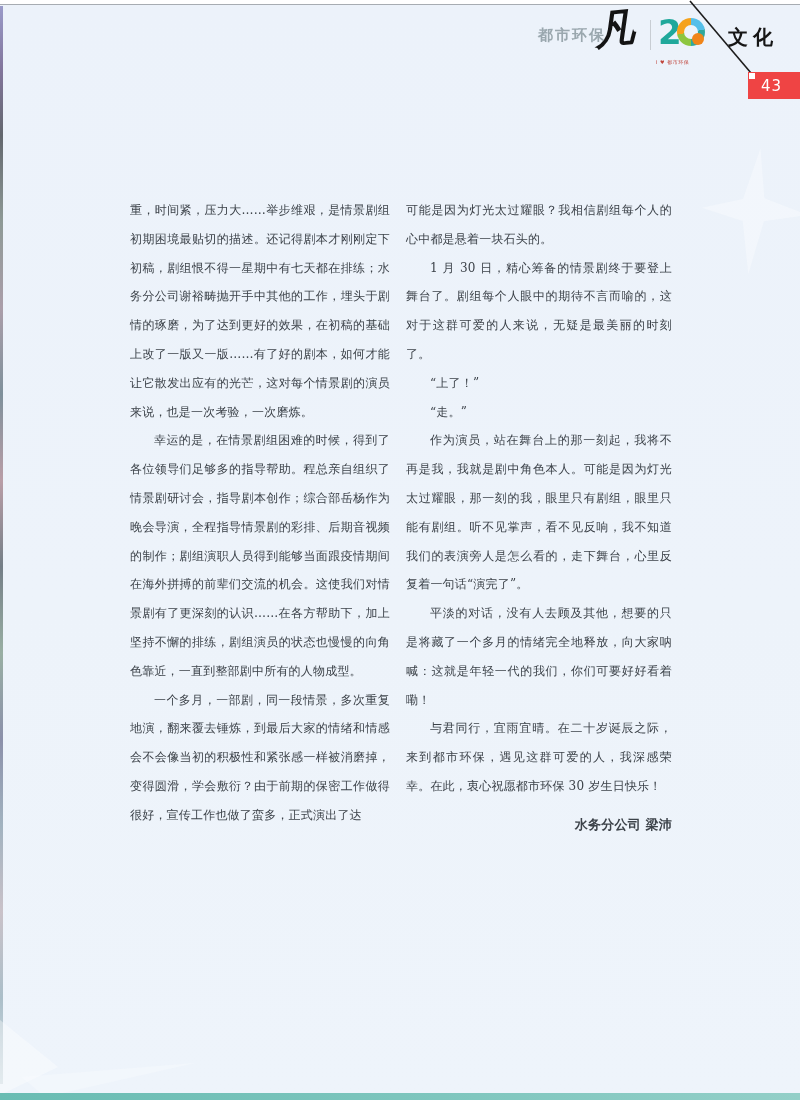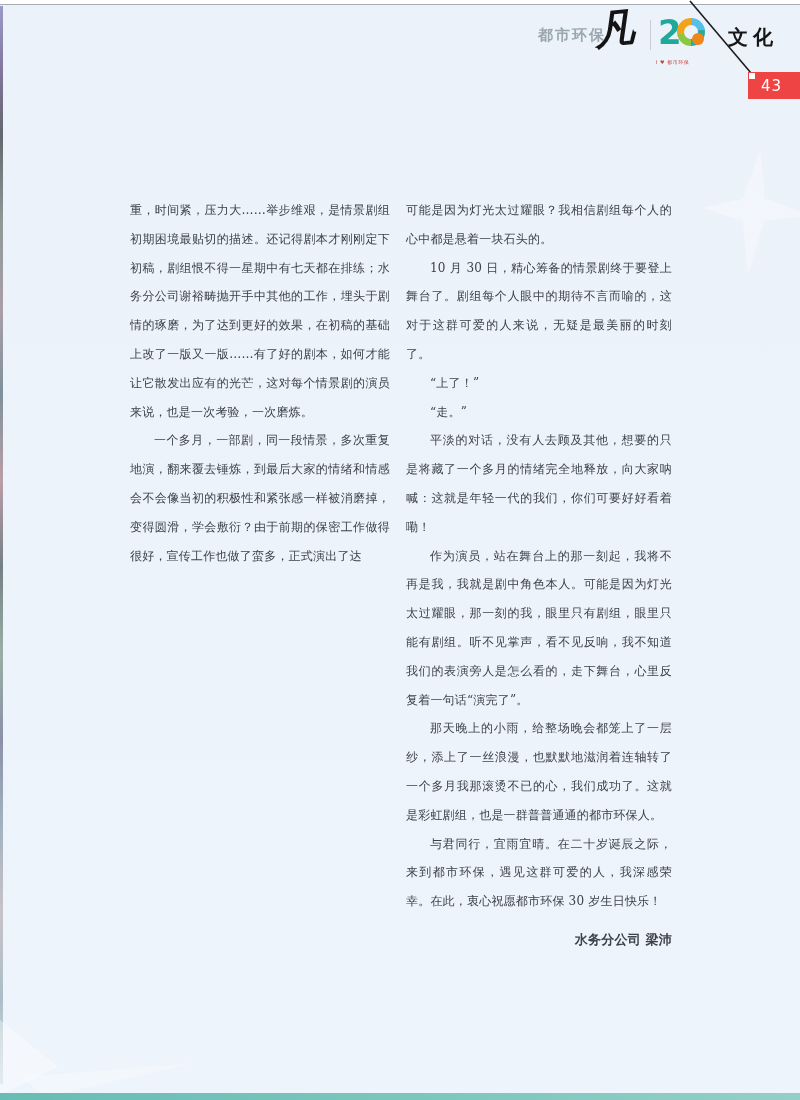--- a/index.html
+++ b/index.html
@@ -116,30 +116,30 @@
   <svg class="star-mark" width="120" height="130" viewBox="-60 -65 120 130">
     <polygon points="2,-62 11,-13 56,-1 13,10 3,64 -8,12 -50,3 -10,-10" fill="#ffffff" opacity="0.55" transform="rotate(6)"></polygon>
   </svg>
   <svg class="corner-mark" width="210" height="85">
     <polygon points="0,5 58,52 0,80" fill="#ffffff" opacity="0.45"></polygon>
     <polygon points="22,62 195,48 45,82" fill="#ffffff" opacity="0.3"></polygon>
   </svg>
 
   <div class="col col-left">
     <p class="cont">重，时间紧，压力大……举步维艰，是情景剧组初期困境最贴切的描述。还记得剧本才刚刚定下初稿，剧组恨不得一星期中有七天都在排练；水务分公司谢裕畴抛开手中其他的工作，埋头于剧情的琢磨，为了达到更好的效果，在初稿的基础上改了一版又一版……有了好的剧本，如何才能让它散发出应有的光芒，这对每个情景剧的演员来说，也是一次考验，一次磨炼。</p>
+    <p>幸运的是，在情景剧组困难的时候，得到了各位领导们足够多的指导帮助。程总亲自组织了情景剧研讨会，指导剧本创作；综合部岳杨作为晚会导演，全程指导情景剧的彩排、后期音视频的制作；剧组演职人员得到能够当面跟疫情期间在海外拼搏的前辈们交流的机会。这使我们对情景剧有了更深刻的认识……在各方帮助下，加上坚持不懈的排练，剧组演员的状态也慢慢的向角色靠近，一直到整部剧中所有的人物成型。</p>
     <p>一个多月，一部剧，同一段情景，多次重复地演，翻来覆去锤炼，到最后大家的情绪和情感会不会像当初的积极性和紧张感一样被消磨掉，变得圆滑，学会敷衍？由于前期的保密工作做得很好，宣传工作也做了蛮多，正式演出了达</p>
   </div>
 
   <div class="col col-right">
     <p class="cont">可能是因为灯光太过耀眼？我相信剧组每个人的心中都是悬着一块石头的。</p>
-    <p>10 月 30 日，精心筹备的情景剧终于要登上舞台了。剧组每个人眼中的期待不言而喻的，这对于这群可爱的人来说，无疑是最美丽的时刻了。</p>
+    <p>1 月 30 日，精心筹备的情景剧终于要登上舞台了。剧组每个人眼中的期待不言而喻的，这对于这群可爱的人来说，无疑是最美丽的时刻了。</p>
     <p>“上了！”</p>
     <p>“走。”</p>
+    <p>作为演员，站在舞台上的那一刻起，我将不再是我，我就是剧中角色本人。可能是因为灯光太过耀眼，那一刻的我，眼里只有剧组，眼里只能有剧组。听不见掌声，看不见反响，我不知道我们的表演旁人是怎么看的，走下舞台，心里反复着一句话“演完了”。</p>
     <p>平淡的对话，没有人去顾及其他，想要的只是将藏了一个多月的情绪完全地释放，向大家呐喊：这就是年轻一代的我们，你们可要好好看着嘞！</p>
-    <p>作为演员，站在舞台上的那一刻起，我将不再是我，我就是剧中角色本人。可能是因为灯光太过耀眼，那一刻的我，眼里只有剧组，眼里只能有剧组。听不见掌声，看不见反响，我不知道我们的表演旁人是怎么看的，走下舞台，心里反复着一句话“演完了”。</p>
-    <p>那天晚上的小雨，给整场晚会都笼上了一层纱，添上了一丝浪漫，也默默地滋润着连轴转了一个多月我那滚烫不已的心，我们成功了。这就是彩虹剧组，也是一群普普通通的都市环保人。</p>
     <p>与君同行，宜雨宜晴。在二十岁诞辰之际，来到都市环保，遇见这群可爱的人，我深感荣幸。在此，衷心祝愿都市环保 30 岁生日快乐！</p>
     <p class="signature">水务分公司 梁沛</p>
   </div>
 
   <div class="bottom-bar"></div>
 
 </div>
 
 </body></html>

